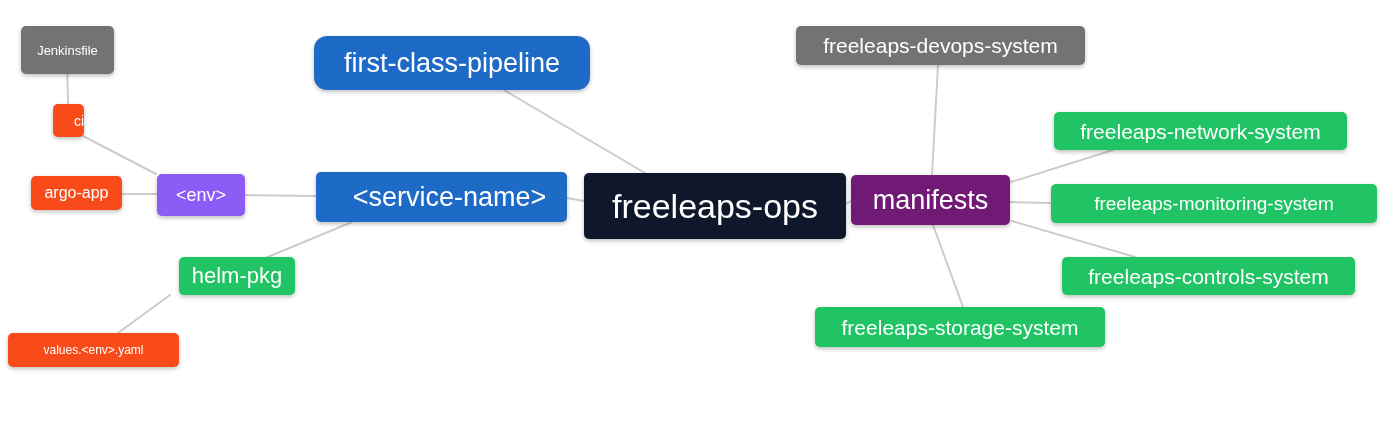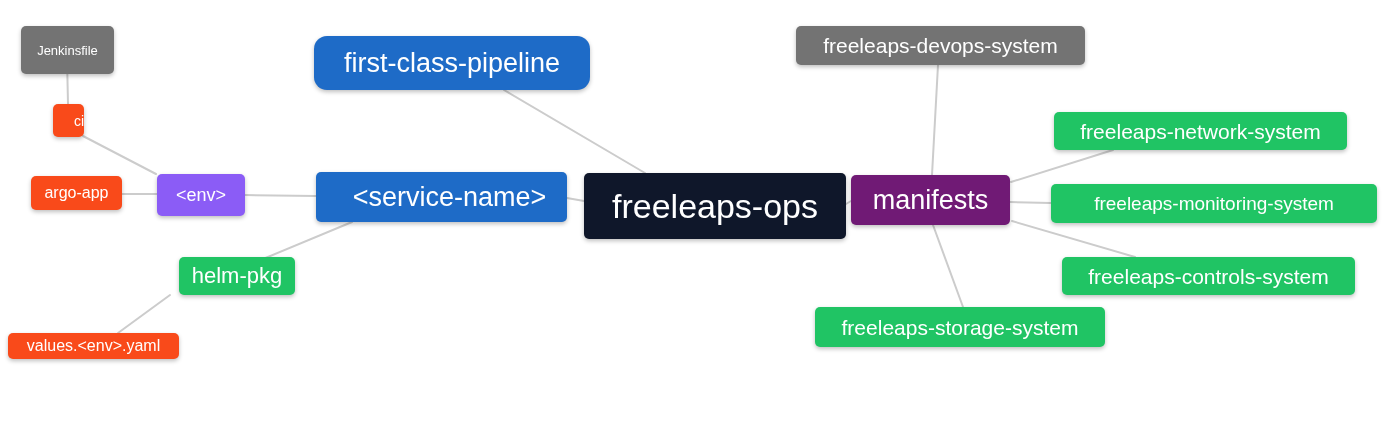--- a/index.html
+++ b/index.html
@@ -63,20 +63,20 @@
       <line x1="933" y1="225" x2="963" y2="307" stroke="#cccccc"></line>
     </svg>
 <div class="node" style="left: 584px; top: 173px; width: 262px; height: 66px; font-size: 34px; background: #0f172a;">freeleaps-ops</div>
     <div class="node" style="left: 314px; top: 36px; width: 276px; height: 54px; font-size: 27px; background: rgb(30, 107, 199); border-radius: 13px;">first-class-pipeline</div>
     <div class="node" style="left: 316px; top: 172px; width: 251px; height: 50px; font-size: 27px; background: rgb(30, 107, 199); padding-left: 16px;">&lt;service-name&gt;</div>
     <div class="node" style="left: 851px; top: 175px; width: 159px; height: 50px; font-size: 27px; background: #701a75;">manifests</div>
     <div class="node" style="left: 157px; top: 174px; width: 88px; height: 42px; font-size: 18px; background: #8b5cf6;">&lt;env&gt;</div>
     <div class="node" style="left: 147px; top: 257px; width: 116px; height: 38px; font-size: 22px; background: rgb(32, 196, 100); margin-left: 32px;">helm-pkg</div>
     <div class="node" style="left: 53px; top: 104px; width: 31px; height: 33px; font-size: 14px; background: rgb(249, 74, 26); padding-left: 21px;">ci</div>
     <div class="node" style="left: 31px; top: 176px; width: 91px; height: 34px; font-size: 16px; background: rgb(249, 74, 26);">argo-app</div>
-    <div class="node" style="left: 8px; top: 333px; width: 171px; height: 26px; font-size: 16px; background: rgb(249, 74, 26);">values.&lt;env&gt;.yaml</div>
+    <div class="node" style="left: 8px; top: 333px; width: 171px; height: 34px; font-size: 12px; background: rgb(249, 74, 26);">values.&lt;env&gt;.yaml</div>
     <div class="node" style="left: 21px; top: 26px; width: 93px; height: 48px; font-size: 13px; background: #737373;">Jenkinsfile</div>
     <div class="node" style="left: 796px; top: 26px; width: 289px; height: 39px; font-size: 21px; background: #737373;">freeleaps-devops-system</div>
     <div class="node" style="left: 1054px; top: 112px; width: 293px; height: 38px; font-size: 21px; background: rgb(32, 196, 100);">freeleaps-network-system</div>
     <div class="node" style="left: 1051px; top: 184px; width: 326px; height: 39px; font-size: 19px; background: rgb(32, 196, 100);">freeleaps-monitoring-system</div>
     <div class="node" style="left: 1062px; top: 257px; width: 293px; height: 38px; font-size: 21px; background: rgb(32, 196, 100);">freeleaps-controls-system</div>
     <div class="node" style="left: 815px; top: 307px; width: 290px; height: 40px; font-size: 21px; background: rgb(32, 196, 100);">freeleaps-storage-system</div>
   </div>
 
 </body></html>

